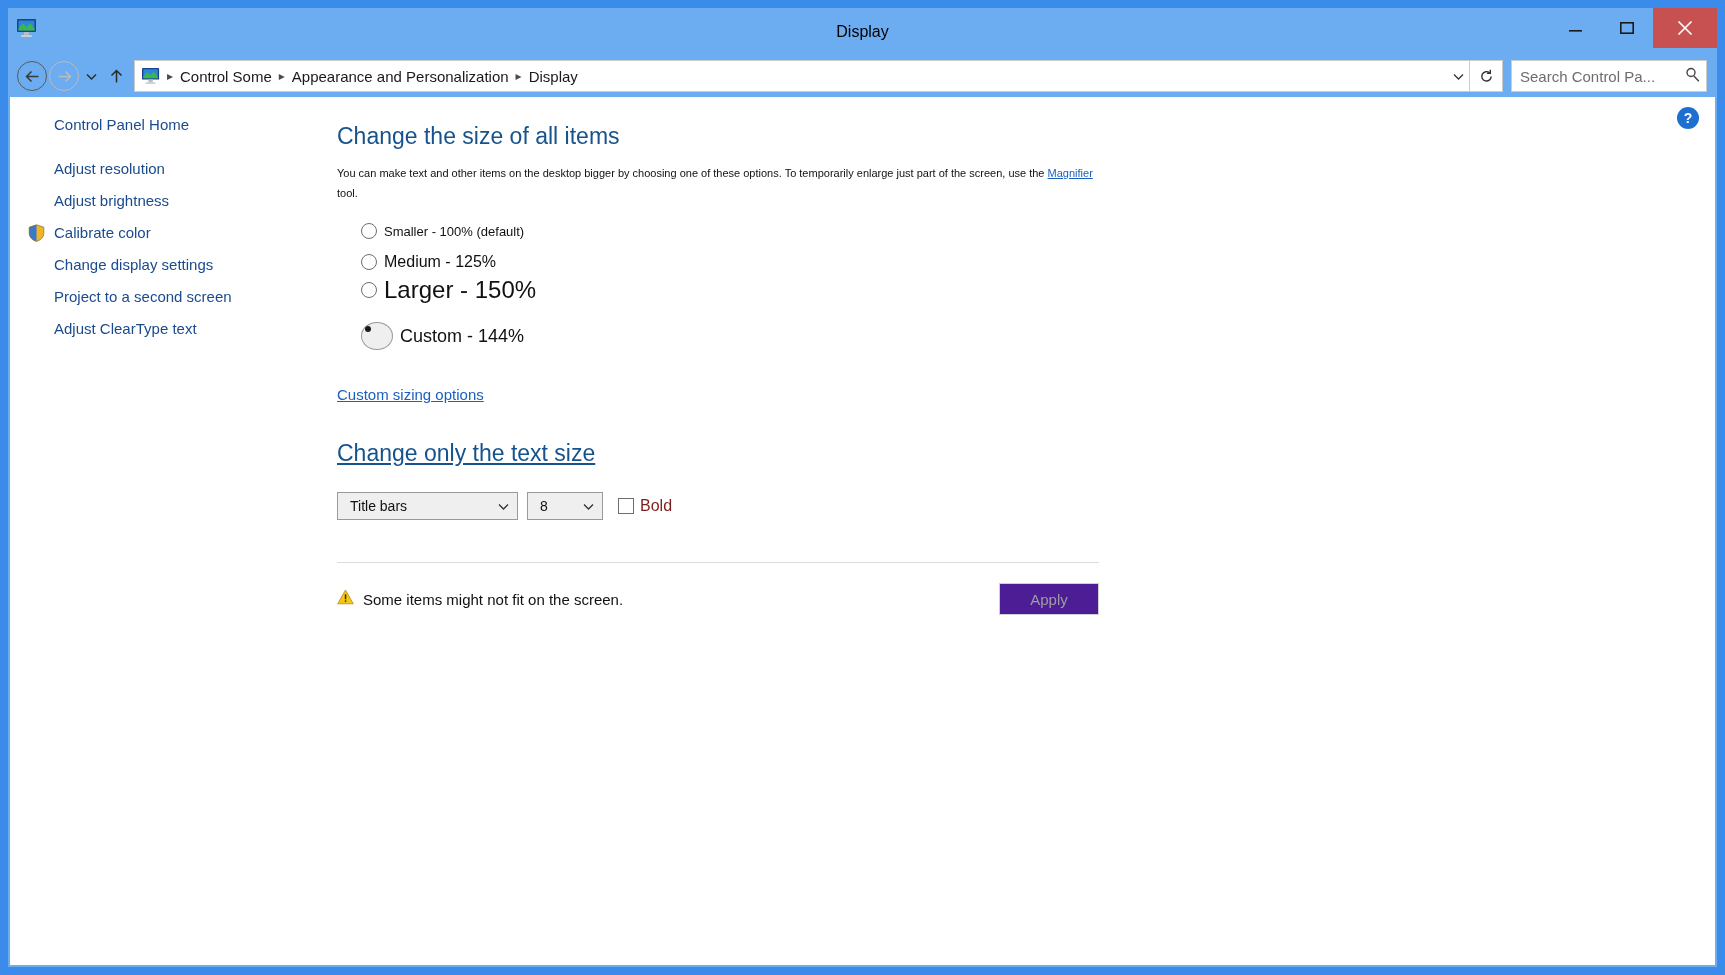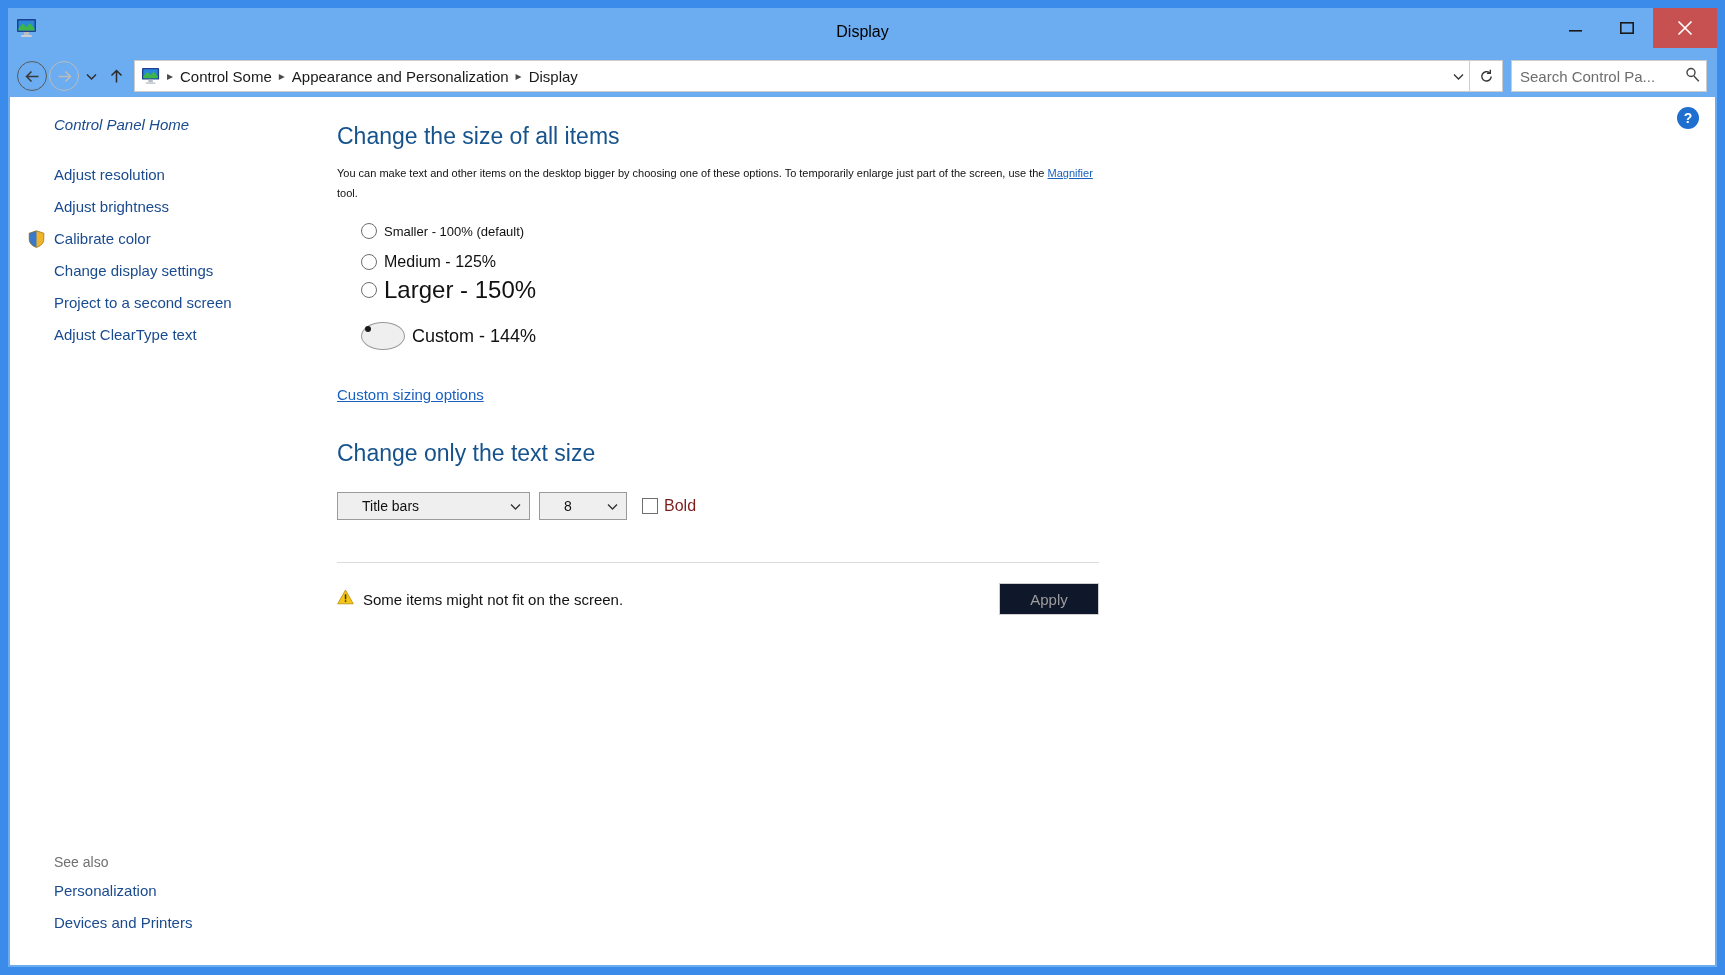--- a/index.html
+++ b/index.html
@@ -85,21 +85,21 @@
     flex:1 1 auto;background:#fff;margin:0 2px 2px 2px;
     position:relative;display:flex;overflow:hidden;
   }
   .sidebar{
     flex:0 0 296px;position:relative;padding-top:18px;
   }
   .side-link{
     position:relative;font-size:15px;color:#1a4b8f;
     padding:0 0 0 44px;line-height:20px;margin-bottom:12px;cursor:default;
   }
-  .side-home{margin-bottom:30px;font-style:italic;}
+  .side-home{margin-bottom:24px;}
   .shield{
     position:absolute;left:18px;top:1px;width:17px;height:18px;
   }
   .seealso{
     position:absolute;left:0;bottom:20px;width:100%;
   }
   .seealso-title{
     font-size:14px;color:#707070;padding-left:44px;margin-bottom:11px;
   }
   .help-btn{
@@ -133,50 +133,50 @@
   .r0 .rlabel{font-size:13px;}
   .r1 .rlabel{font-size:16px;}
   .r2 .rlabel{font-size:24px;}
   .r3 .rlabel{font-size:18px;}
   .r1{margin-bottom:5px;}
   .r2{margin-bottom:18px;}
   .customlink{
     font-size:15px;color:#1a60c0;margin:22px 0 0 0;display:inline-block;
   }
   h1.sect2{
-    font-size:23px;font-weight:normal;color:#16538c;margin:36px 0 13px 0;
+    font-size:23px;font-weight:normal;color:#16538c;margin:36px 0 13px 0;text-decoration:underline;
   }
   .ctrlrow{
     display:flex;align-items:center;margin-top:25px;
   }
   .sel{
     height:26px;background:#efefef;border:1px solid #9a9a9a;
     display:flex;align-items:center;font-size:14px;color:#111;
-    padding:0 4px 0 24px;
+    padding:0 4px 0 12px;
   }
   .sel .val{flex:1 1 auto;white-space:nowrap;}
   .sel .chev{width:20px;text-align:center;color:#333;font-size:11px;}
   .sel-item{width:163px;}
   .sel-size{width:58px;margin-left:9px;}
   .chkwrap{display:flex;align-items:center;margin-left:15px;}
   .chk{
     width:14px;height:14px;border:1.4px solid #6e6e6e;background:#fff;
     flex:0 0 auto;margin-right:6px;
   }
   .chklabel{font-size:16px;color:#7f1d1d;}
   .divider{
     height:1px;background:#dcdcdc;margin:42px 0 0 0;width:762px;
   }
   .footrow{
     display:flex;align-items:center;margin-top:20px;width:762px;
   }
   .warn-icon{flex:0 0 auto;margin-right:9px;}
   .warn-text{font-size:15px;color:#111;flex:1 1 auto;}
   .apply{
-    width:98px;height:30px;background:#0f172a;border:1px solid #cfcfcf;
+    width:98px;height:30px;background:#4c1d95;border:1px solid #cfcfcf;
     color:#9d9d9d;font-size:15px;display:flex;align-items:center;justify-content:center;
     flex:0 0 auto;
   }
 </style>
 </head>
 <body>
 
 <div class="window">
 
   <div class="titlebar">
@@ -300,25 +300,20 @@
       <div class="side-link">
         <span>Change display settings</span>
       </div>
       <div class="side-link">
         <span>Project to a second screen</span>
       </div>
       <div class="side-link">
         <span>Adjust ClearType text</span>
       </div>
 
-      <div class="seealso">
-        <div class="seealso-title">See also</div>
-        <div class="side-link">Personalization</div>
-        <div class="side-link">Devices and Printers</div>
-      </div>
     </div>
 
     <div class="main">
       <div class="help-btn">?</div>
 
       <h1 class="sect">Change the size of all items</h1>
 
       <p class="desc"><span>You can make text and other items on the desktop bigger by choosing one of these options. To temporarily enlarge just part of the screen, use the </span><a class="inlink" href="#">Magnifier</a><span> tool.</span></p>
 
       <div class="radios">

